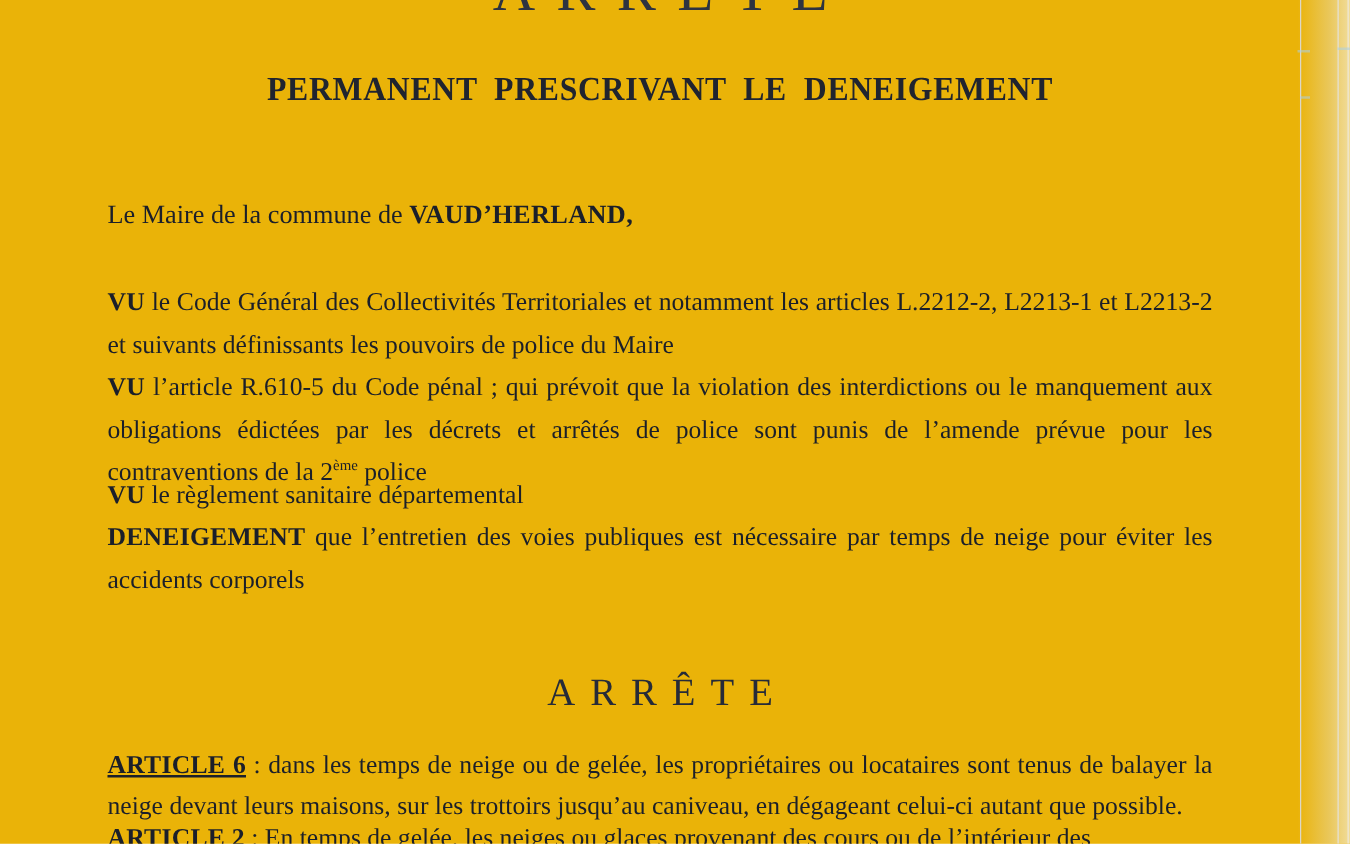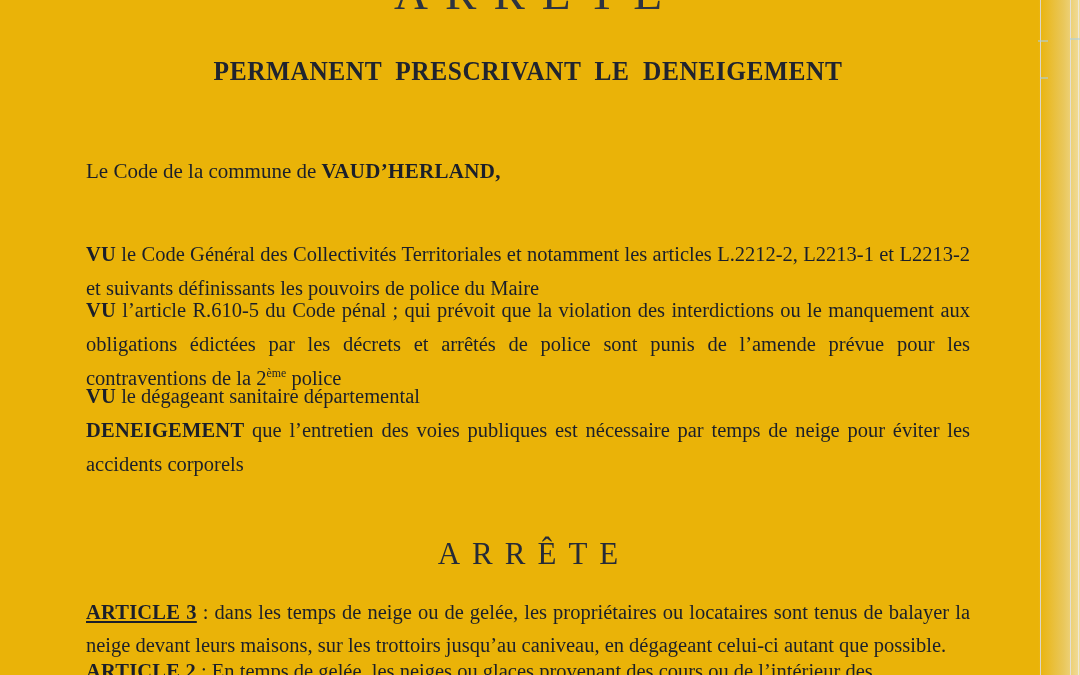--- a/index.html
+++ b/index.html
@@ -125,21 +125,21 @@
   .clause .kw {
     font-weight: 700;
     letter-spacing: .2px;
   }
   .clause sup {
     font-size: .58em;
     vertical-align: super;
     line-height: 0;
   }
 
-  #clause-cgct   { top: 238px; }
+  #clause-cgct   { top: 226px; }
   #clause-penal  { top: 294px; }
   #clause-sanit  { top: 380px; }
   #clause-consid { top: 414px; }
 
   .article {
     position: absolute;
     left: 0;
     right: 0;
     font-size: 20.5px;
     line-height: 1.62;
@@ -165,43 +165,43 @@
 
 <div class="page">
 
   <div class="content">
 
     <div class="doc-title">ARRÊTÉ</div>
 
     <div class="doc-subtitle">PERMANENT  PRESCRIVANT  LE DENEIGEMENT</div>
 
     <div class="addressee">
-      <span>Le Code de la commune de </span><b>VAUD’HERLAND,</b>
+      <span>Le Maire de la commune de </span><b>VAUD’HERLAND,</b>
     </div>
 
     <div class="clause" id="clause-cgct">
       <span class="kw">VU</span><span> le Code Général des Collectivités Territoriales et notamment les articles L.2212-2, L2213-1 et L2213-2 et suivants définissants les pouvoirs de police du Maire</span>
     </div>
 
     <div class="clause" id="clause-penal">
       <span class="kw">VU</span><span> l’article R.610-5 du Code pénal ; qui prévoit que la violation des interdictions ou le manquement aux obligations édictées par les décrets et arrêtés de police sont punis de l’amende prévue pour les contraventions de la 2</span><sup>ème</sup><span> police</span>
     </div>
 
     <div class="clause" id="clause-sanit">
-      <span class="kw">VU</span><span> le dégageant sanitaire départemental</span>
+      <span class="kw">VU</span><span> le règlement sanitaire départemental</span>
     </div>
 
     <div class="clause" id="clause-consid">
       <span class="kw">DENEIGEMENT</span><span> que l’entretien des voies publiques est nécessaire par temps de neige pour éviter les accidents corporels</span>
     </div>
 
     <div class="arrete-heading">ARRÊTE</div>
 
     <div class="article" id="article-1">
-      <span class="art-label">ARTICLE 3</span><span> : </span><span>dans les temps de neige ou de gelée, les propriétaires ou locataires sont tenus de balayer la neige devant leurs maisons, sur les trottoirs jusqu’au caniveau, en dégageant celui-ci autant que possible.</span>
+      <span class="art-label">ARTICLE 6</span><span> : </span><span>dans les temps de neige ou de gelée, les propriétaires ou locataires sont tenus de balayer la neige devant leurs maisons, sur les trottoirs jusqu’au caniveau, en dégageant celui-ci autant que possible.</span>
     </div>
 
     <div class="article" id="article-2">
       <span class="art-label-plain">ARTICLE 2</span><span> : </span><span>En temps de gelée, les neiges ou glaces provenant des cours ou de l’intérieur des</span>
     </div>
 
   </div>
 
   <div class="page-edge"></div>
   <div class="scanline a"></div>

